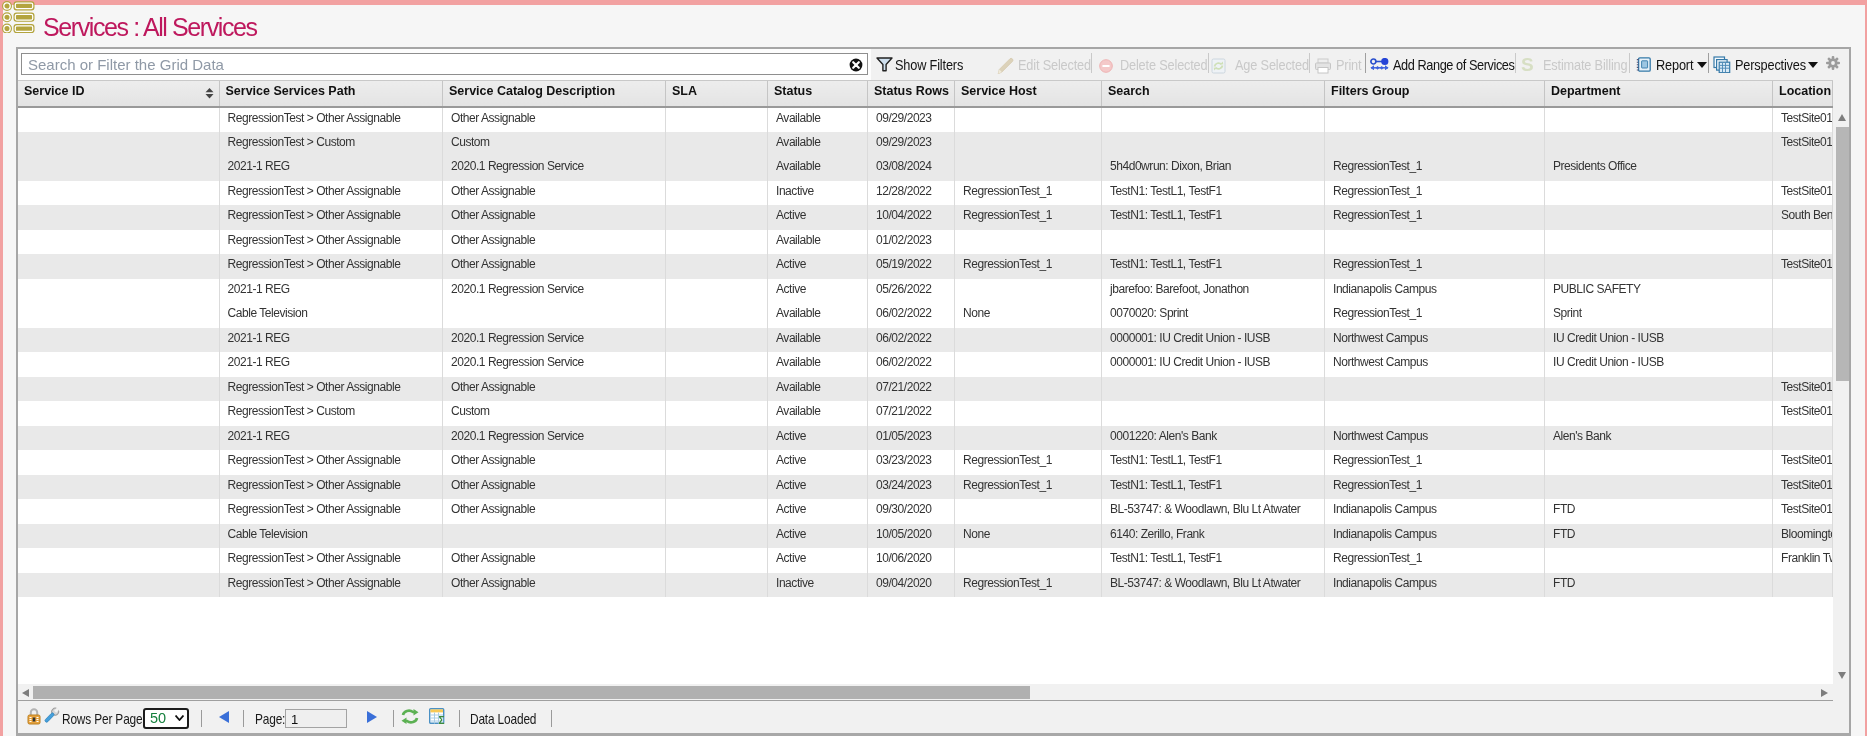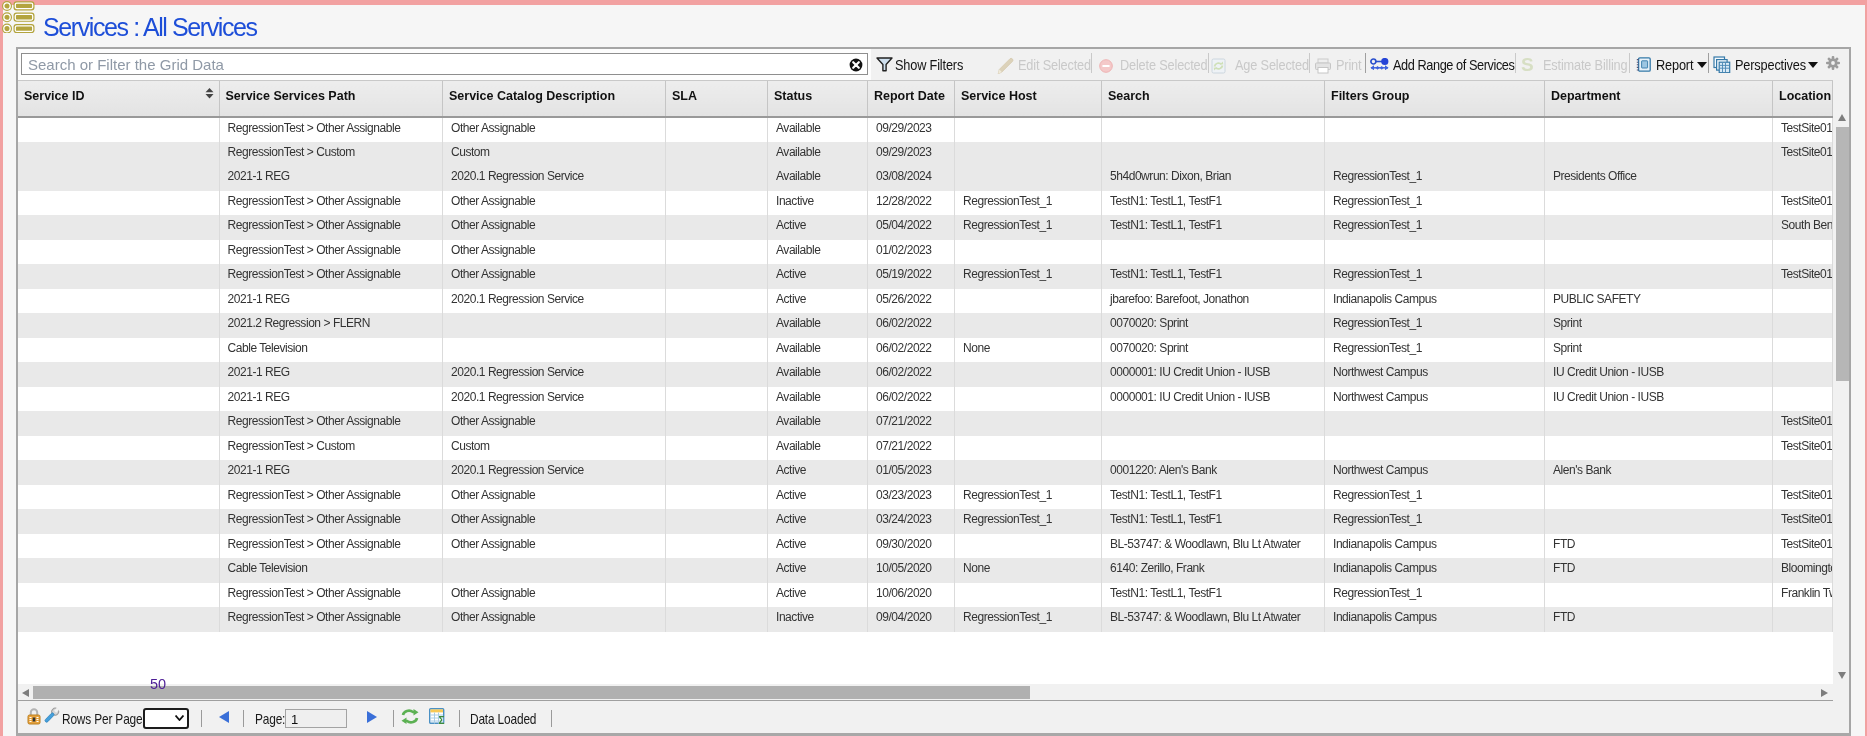--- a/index.html
+++ b/index.html
@@ -3,21 +3,21 @@
 *{margin:0;padding:0;box-sizing:border-box}
 body{width:1867px;height:736px;position:relative;overflow:hidden;background:#f6f6f6;font-family:"Liberation Sans",sans-serif}
 .abs{position:absolute}
 .sep{position:absolute;top:53px;height:20px;width:1px;background:#c9c9c9}
 .fsep{position:absolute;top:710px;height:17px;width:1px;background:#9a9a9a}
 .tlab{position:absolute;top:56px;height:17px;line-height:17px;font-size:15px;letter-spacing:-0.2px;transform:scaleX(0.85);transform-origin:0 50%;white-space:nowrap}
 .gray{color:#c9c9c9}
 .dark{color:#141414}
 .flab{position:absolute;top:711px;height:16px;line-height:16px;font-size:14.5px;letter-spacing:-0.2px;transform:scaleX(0.82);transform-origin:0 50%;color:#1a1a1a;white-space:nowrap}
 table{border-collapse:collapse;table-layout:fixed;width:1814.5px}
-th{height:36px;background:linear-gradient(#ededed,#e3e3e3);border-bottom:2px solid #999;border-right:1px solid #c5c5c5;font-size:12.5px;text-align:left;padding:0 0 5px 6px;color:#111;white-space:nowrap;overflow:hidden}
+th{height:26px;background:linear-gradient(#ededed,#e3e3e3);border-bottom:2px solid #999;border-right:1px solid #c5c5c5;font-size:12.5px;text-align:left;padding:0 0 5px 6px;color:#111;white-space:nowrap;overflow:hidden}
 td{height:24.5px;font-size:12px;color:#333;padding:0 4px 4px 8px;border-right:1px solid #dbdbdb;white-space:nowrap;overflow:hidden;letter-spacing:-0.45px}
 tr{height:24.5px}
 tr.g td{background:#e9e9e9}
 </style></head>
 <body>
 
 <div class="abs" style="left:0;top:0;width:1867px;height:5px;background:#f2a1a1"></div>
 <div class="abs" style="left:0;top:0;width:3px;height:736px;background:#f2a1a1"></div>
 <div class="abs" style="left:1865px;top:0;width:2px;height:736px;background:#f2a1a1"></div>
 
@@ -30,21 +30,21 @@
     <circle cx="6" cy="28.6" r="5" fill="#b3a43e"></circle>
       <circle cx="6" cy="28.6" r="3.2" fill="none" stroke="#fff" stroke-width="1.3"></circle>
     <rect x="12.5" y="1.2" width="21" height="9.2" rx="3" fill="#b3a43e"></rect>
       <rect x="14.3" y="3" width="17.4" height="5.6" rx="1.5" fill="none" stroke="#fff" stroke-width="1.25"></rect>
     <rect x="12.5" y="12.6" width="21" height="9.2" rx="3" fill="#b3a43e"></rect>
       <rect x="14.3" y="14.4" width="17.4" height="5.6" rx="1.5" fill="none" stroke="#fff" stroke-width="1.25"></rect>
     <rect x="12.5" y="24" width="21" height="9.2" rx="3" fill="#b3a43e"></rect>
       <rect x="14.3" y="25.8" width="17.4" height="5.6" rx="1.5" fill="none" stroke="#fff" stroke-width="1.25"></rect>
   </g>
 </svg>
-<div class="abs" style="left:43px;top:12.5px;font-size:25px;letter-spacing:-1.4px;color:#1d4ed8">Services : All Services</div>
+<div class="abs" style="left:43px;top:12.5px;font-size:25px;letter-spacing:-1.4px;color:#be185d">Services : All Services</div>
 
 <div class="abs" style="left:16px;top:47px;width:1835px;height:688px;border:2px solid #a6a6a6;background:#f1f1f1"></div>
 
 <div class="abs" style="left:18px;top:49px;width:853px;height:31px;background:#fdfdfd"></div>
 <input class="abs" style="left: 21px; top: 53px; width: 847px; height: 22px; border: 1px solid rgb(142, 142, 142); background: rgb(255, 255, 255); font-size: 15px; color: rgb(143, 153, 166); padding-left: 6px; font-family: &quot;Liberation Sans&quot;, sans-serif;" value="Search or Filter the Grid Data">
 <svg class="abs" style="left:849px;top:58px" width="14" height="14" viewBox="0 0 14 14">
     <circle cx="7" cy="7" r="6.4" fill="#111"></circle>
     <path d="M4.2 4.2 L9.8 9.8 M9.8 4.2 L4.2 9.8" stroke="#fff" stroke-width="2.2" stroke-linecap="round"></path>
   </svg>
 <svg class="abs" style="left:876px;top:57px" width="17" height="15" viewBox="0 0 17 15">
@@ -141,21 +141,21 @@
         <col style="width:228px">
         <col style="width:60px">
       </colgroup>
 <thead>
         <tr>
           <th>Service ID</th>
           <th>Service Services Path</th>
           <th>Service Catalog Description</th>
           <th>SLA</th>
           <th>Status</th>
-          <th>Report Date</th>
+          <th>Status Rows</th>
           <th>Service Host</th>
           <th>Search</th>
           <th>Filters Group</th>
           <th>Department</th>
           <th>Location</th>
         </tr>
       </thead>
 <tbody>
 <tr>
           <td></td>
@@ -208,21 +208,21 @@
           <td>RegressionTest_1</td>
           <td></td>
           <td>TestSite01</td>
         </tr>
 <tr class="g">
           <td></td>
           <td>RegressionTest &gt; Other Assignable</td>
           <td>Other Assignable</td>
           <td></td>
           <td>Active</td>
-          <td>05/04/2022</td>
+          <td>10/04/2022</td>
           <td>RegressionTest_1</td>
           <td>TestN1: TestL1, TestF1</td>
           <td>RegressionTest_1</td>
           <td></td>
           <td>South Bend</td>
         </tr>
 <tr>
           <td></td>
           <td>RegressionTest &gt; Other Assignable</td>
           <td>Other Assignable</td>
@@ -252,33 +252,20 @@
           <td></td>
           <td>2021-1 REG</td>
           <td>2020.1 Regression Service</td>
           <td></td>
           <td>Active</td>
           <td>05/26/2022</td>
           <td></td>
           <td>jbarefoo: Barefoot, Jonathon</td>
           <td>Indianapolis Campus</td>
           <td>PUBLIC SAFETY</td>
-          <td></td>
-        </tr>
-<tr class="g">
-          <td></td>
-          <td>2021.2 Regression &gt; FLERN</td>
-          <td></td>
-          <td></td>
-          <td>Available</td>
-          <td>06/02/2022</td>
-          <td></td>
-          <td>0070020: Sprint</td>
-          <td>RegressionTest_1</td>
-          <td>Sprint</td>
           <td></td>
         </tr>
 <tr>
           <td></td>
           <td>Cable Television</td>
           <td></td>
           <td></td>
           <td>Available</td>
           <td>06/02/2022</td>
           <td>None</td>
@@ -466,21 +453,21 @@
   </svg>
 <svg class="abs" style="left:43px;top:706px" width="17" height="19" viewBox="0 0 17 19">
     <g transform="rotate(44 8.5 9.5)">
       <circle cx="8.5" cy="4.2" r="3.4" fill="#d4d4d4" stroke="#9a9a9a" stroke-width="1"></circle>
       <rect x="7" y="0" width="3" height="4.2" fill="#f1f1f1"></rect>
       <rect x="6.9" y="6.6" width="3.2" height="11.5" rx="1.6" fill="#45a0dc" stroke="#2d7fb8" stroke-width="0.7"></rect>
     </g>
   </svg>
 <div class="flab" style="left:62px">Rows Per Page:</div>
 <div class="abs" style="left:143px;top:708px;width:46px;height:21px;border:2px solid #1c1c1c;border-radius:3px;background:#fff"></div>
-<div class="abs" style="left:150px;top:676px;font-size:14.5px;color:#4c1d95">50</div>
+<div class="abs" style="left:150px;top:710px;font-size:14.5px;color:#15803d">50</div>
 <svg class="abs" style="left:175px;top:715px" width="9" height="6" viewBox="0 0 9 6">
     <path d="M0.5 0.5 L4.5 5 L8.5 0.5" fill="none" stroke="#111" stroke-width="1.8"></path>
   </svg>
 <div class="fsep" style="left:201px"></div>
 <svg class="abs" style="left:219px;top:711px" width="10" height="12" viewBox="0 0 10 12">
     <path d="M10 0 L0 6 L10 12 Z" fill="#3a6fd8"></path>
   </svg>
 <div class="fsep" style="left:243px"></div>
 <div class="flab" style="left:255px">Page:</div>
 <div class="abs" style="left:285px;top:709px;width:62px;height:19px;border:1px solid #a3a3a3;background:#efefef"></div>

